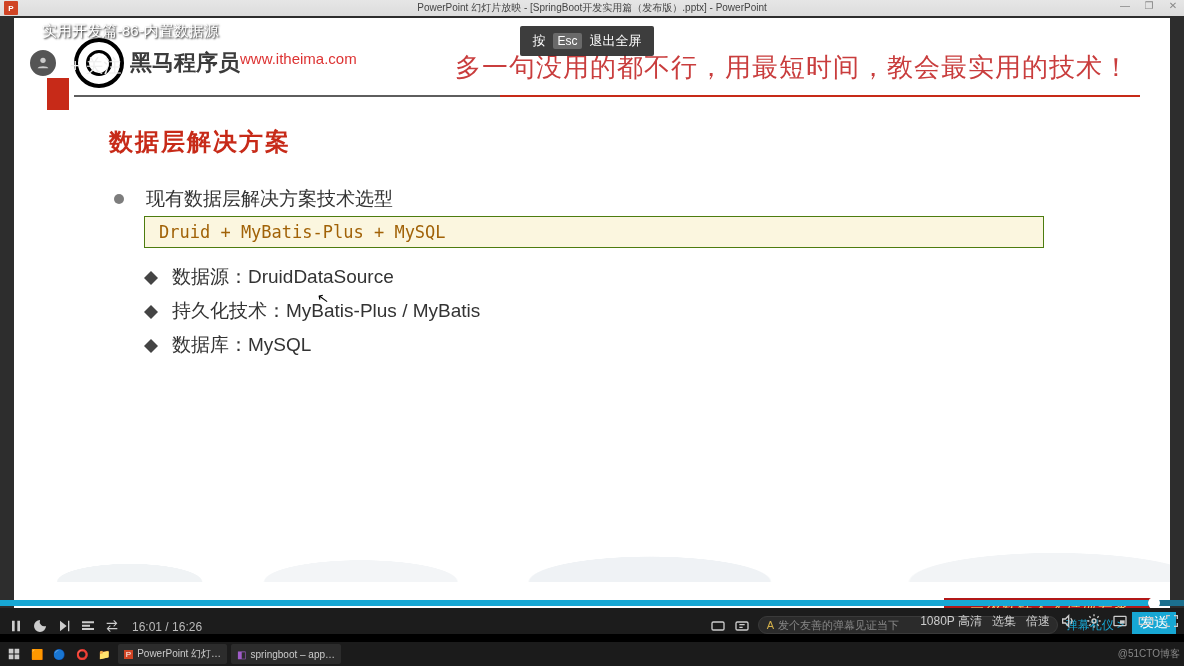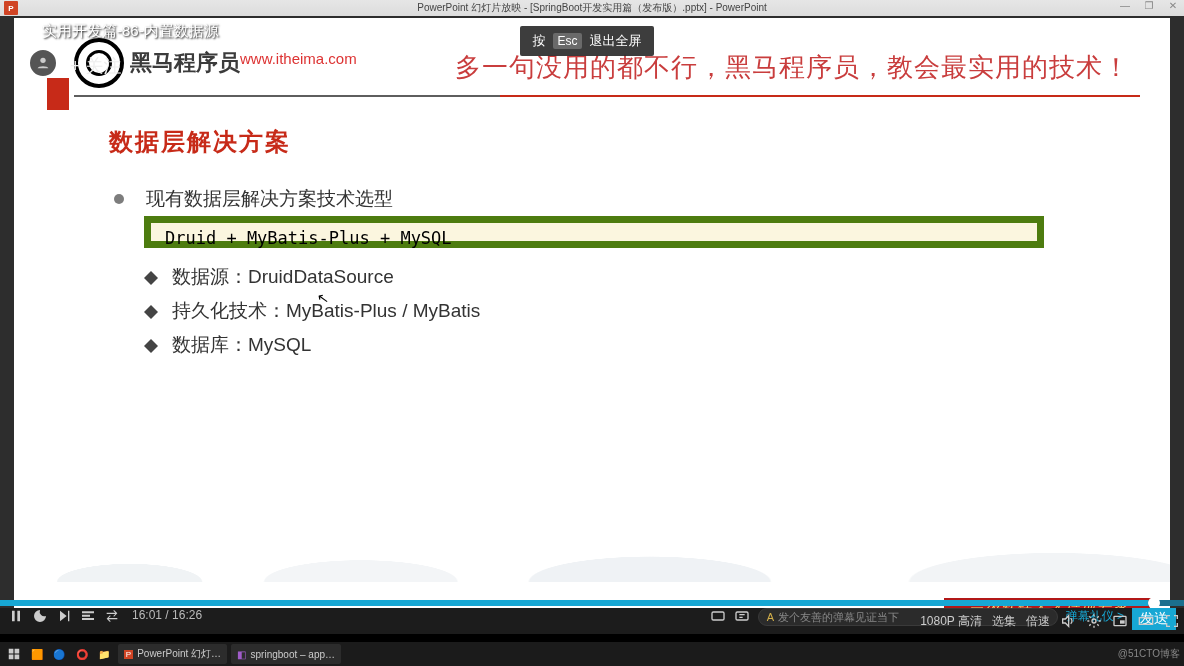--- a/index.html
+++ b/index.html
@@ -40,22 +40,22 @@
     font-size:26px; color:#c93d3d; letter-spacing:1px;}
   .hr1 { position:absolute; top:77px; left:60px; right:30px; height:2px;
     background:linear-gradient(to right,#5e5e5e 0,#5e5e5e 40%,#c72a18 40%,#c72a18 100%);}
 
   .heading { position:absolute; top:108px; left:95px; font-size:24px; font-weight:700;
     color:#c72a18; letter-spacing:2px;}
   .b1 { position:absolute; top:168px; left:100px; display:flex; align-items:center; gap:22px;}
   .b1 .dot{width:10px;height:10px;border-radius:50%;background:#7d7d7d;}
   .b1 .txt{font-size:19px; color:#333;}
   .codebox { position:absolute; top:198px; left:130px; width:900px; height:32px;
-    background:#fbf6df; border:7px solid #4d7c0f; padding:5px 14px;
-    font-family:Consolas,monospace; font-size:17px; color:#000000;}
+    background:#fbf6df; border:1px solid #4d7c0f; padding:5px 14px;
+    font-family:Consolas,monospace; font-size:17px; color:#a16207;}
   .d-list { position:absolute; top:246px; left:130px; display:flex; flex-direction:column; gap:8px;}
   .d-item { display:flex; align-items:center; gap:14px;}
   .diamond { width:0;height:0; border:7px solid transparent; border-bottom-color:#444;
     position:relative; top:-6px;}
   .diamond:after{content:"";position:absolute;left:-7px;top:7px;width:0;height:0;
     border:7px solid transparent; border-top-color:#444;}
   .d-item span{font-size:19px;color:#333;}
 
   .cursor { position:absolute; top:272px; left:303px; font-size:14px; color:#000;
     transform:rotate(-10deg);}
@@ -78,21 +78,21 @@
   
   .progress { position:absolute; top:600px; left:0; width:100%; height:6px;
     background:#0b0b0b;}
   .progress .buf{position:absolute;left:0;top:0;height:100%;width:100%;
     background:#1b6f8e;}
   .progress .play{position:absolute;left:0;top:0;height:100%;width:97%;
     background:#17a7d4;}
   .progress .thumb{position:absolute;left:97%;top:-3px;width:12px;height:12px;
     border-radius:50%;background:#fff;}
   .pbar { position:absolute; top:608px; left:0; width:100%; height:26px;
-    background:#1c1c1c; display:flex; align-items:flex-start; color:#ddd; font-size:12px; gap:8px;
+    background:#1c1c1c; display:flex; align-items:flex-end; color:#ddd; font-size:12px; gap:8px;
     padding:0 8px;}
   .pbar .ico{width:16px;height:16px;fill:#ccc;cursor:pointer;}
   .pbar .time{margin-left:4px;color:#bbb;}
   .pbar .spacer{flex:1;}
   .danma-input{flex:0 0 300px;height:18px;background:#2b2b2b;border:1px solid #3a3a3a;
     border-radius:9px;color:#888;font-size:11px;padding:0 8px;display:flex;align-items:center;gap:4px;}
   .dm-btn{background:#17a7d4;color:#fff;font-size:14px;padding:2px 8px;border-radius:0;cursor:pointer;}
   .pbar .opt{cursor:pointer;color:#ccc;}
 
   
@@ -123,21 +123,21 @@
 <div class="slide-wrap">
   <div class="slide">
     <div class="red-sq"></div>
     <div class="brand">
       <div class="brand-logo"></div>
       <div class="brand-txt">
         <span class="cn">黑马程序员</span>
         <span class="url">www.itheima.com</span>
       </div>
     </div>
-    <div class="slogan">多一句没用的都不行，黑马程序员，教会最实用的技术！</div>
+    <div class="slogan">多一句没用的都不行，用最短时间，教会最实用的技术！</div>
     <div class="hr1"></div>
 
     <div class="heading">数据层解决方案</div>
 
     <div class="b1">
       <div class="dot"></div>
       <span class="txt">现有数据层解决方案技术选型</span>
     </div>
 
     <div class="codebox">Druid + MyBatis-Plus + MySQL</div>

